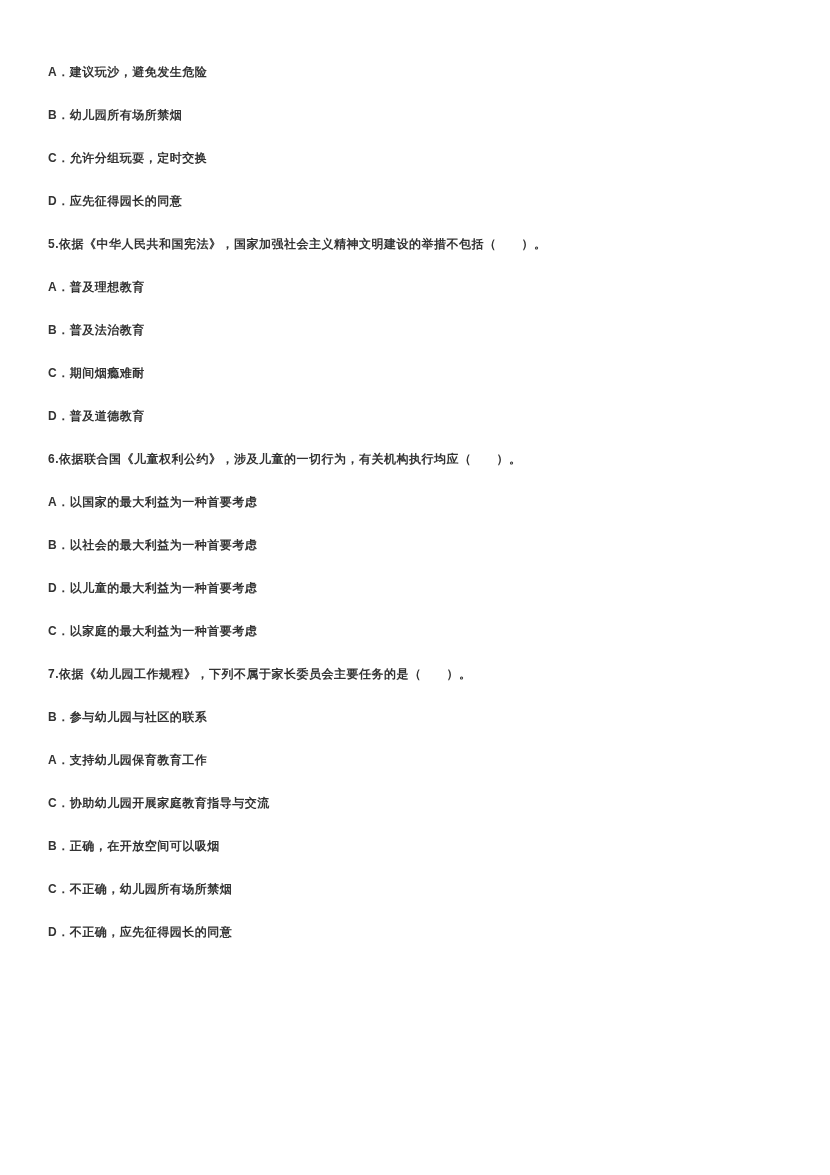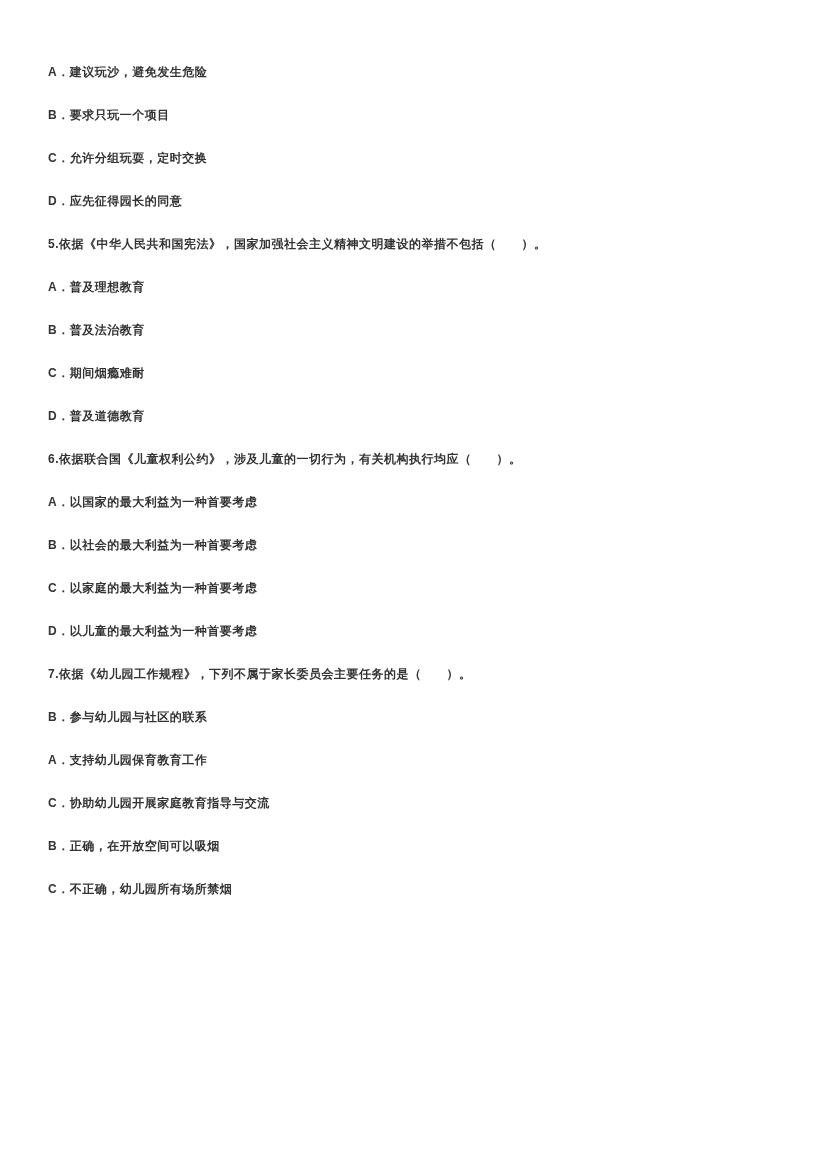--- a/index.html
+++ b/index.html
@@ -34,46 +34,47 @@
   }
   section { margin: 0; padding: 0; }
 </style>
 </head>
 <body style="background: rgb(255, 255, 255); color: rgb(51, 51, 51);">
 
 <div class="page">
 
   <section>
     <div class="line"><span class="lbl">A．</span><span>建议玩沙，避免发生危险</span></div>
-    <div class="line"><span class="lbl">B．</span><span>要求只玩一个项目</span></div>
+    <div class="line"><span class="lbl">B．</span><span>幼儿园所有场所禁烟</span></div>
     <div class="line"><span class="lbl">C．</span><span>允许分组玩耍，定时交换</span></div>
     <div class="line"><span class="lbl">D．</span><span>应先征得园长的同意</span></div>
   </section>
 
   <section>
     <div class="line"><span class="num">5.</span><span>依据《中华人民共和国宪法》，国家加强社会主义精神文明建设的举措不包括（　　）。</span></div>
     <div class="line"><span class="lbl">A．</span><span>普及理想教育</span></div>
     <div class="line"><span class="lbl">B．</span><span>普及法治教育</span></div>
     <div class="line"><span class="lbl">C．</span><span>期间烟瘾难耐</span></div>
     <div class="line"><span class="lbl">D．</span><span>普及道德教育</span></div>
   </section>
 
   <section>
     <div class="line"><span class="num">6.</span><span>依据联合国《儿童权利公约》，涉及儿童的一切行为，有关机构执行均应（　　）。</span></div>
     <div class="line"><span class="lbl">A．</span><span>以国家的最大利益为一种首要考虑</span></div>
     <div class="line"><span class="lbl">B．</span><span>以社会的最大利益为一种首要考虑</span></div>
+    <div class="line"><span class="lbl">D．</span><span>以儿童的最大利益为一种首要考虑</span></div>
     <div class="line"><span class="lbl">C．</span><span>以家庭的最大利益为一种首要考虑</span></div>
-    <div class="line"><span class="lbl">D．</span><span>以儿童的最大利益为一种首要考虑</span></div>
   </section>
 
   <section>
     <div class="line"><span class="num">7.</span><span>依据《幼儿园工作规程》，下列不属于家长委员会主要任务的是（　　）。</span></div>
     <div class="line"><span class="lbl">B．</span><span>参与幼儿园与社区的联系</span></div>
     <div class="line"><span class="lbl">A．</span><span>支持幼儿园保育教育工作</span></div>
     <div class="line"><span class="lbl">C．</span><span>协助幼儿园开展家庭教育指导与交流</span></div>
   </section>
 
   <section>
     <div class="line"><span class="lbl">B．</span><span>正确，在开放空间可以吸烟</span></div>
     <div class="line"><span class="lbl">C．</span><span>不正确，幼儿园所有场所禁烟</span></div>
+    <div class="line"><span class="lbl">D．</span><span>不正确，应先征得园长的同意</span></div>
   </section>
 
 </div>
 
 </body></html>

